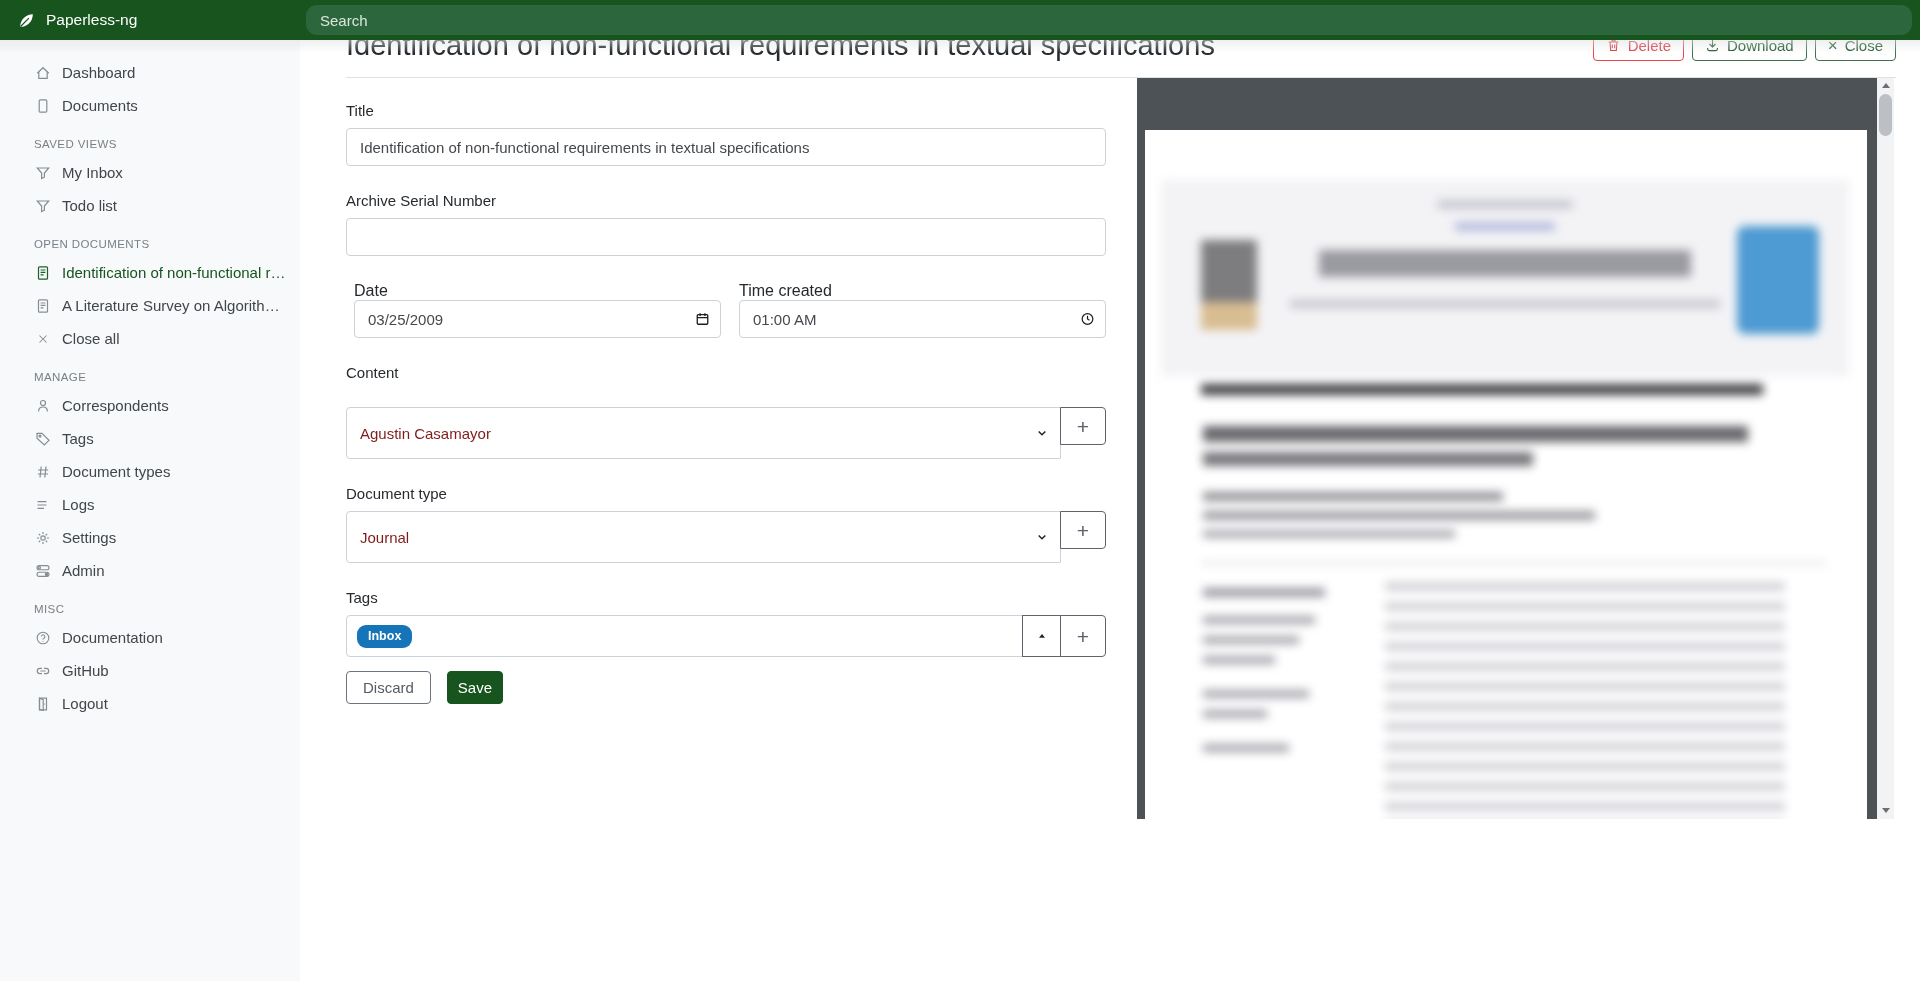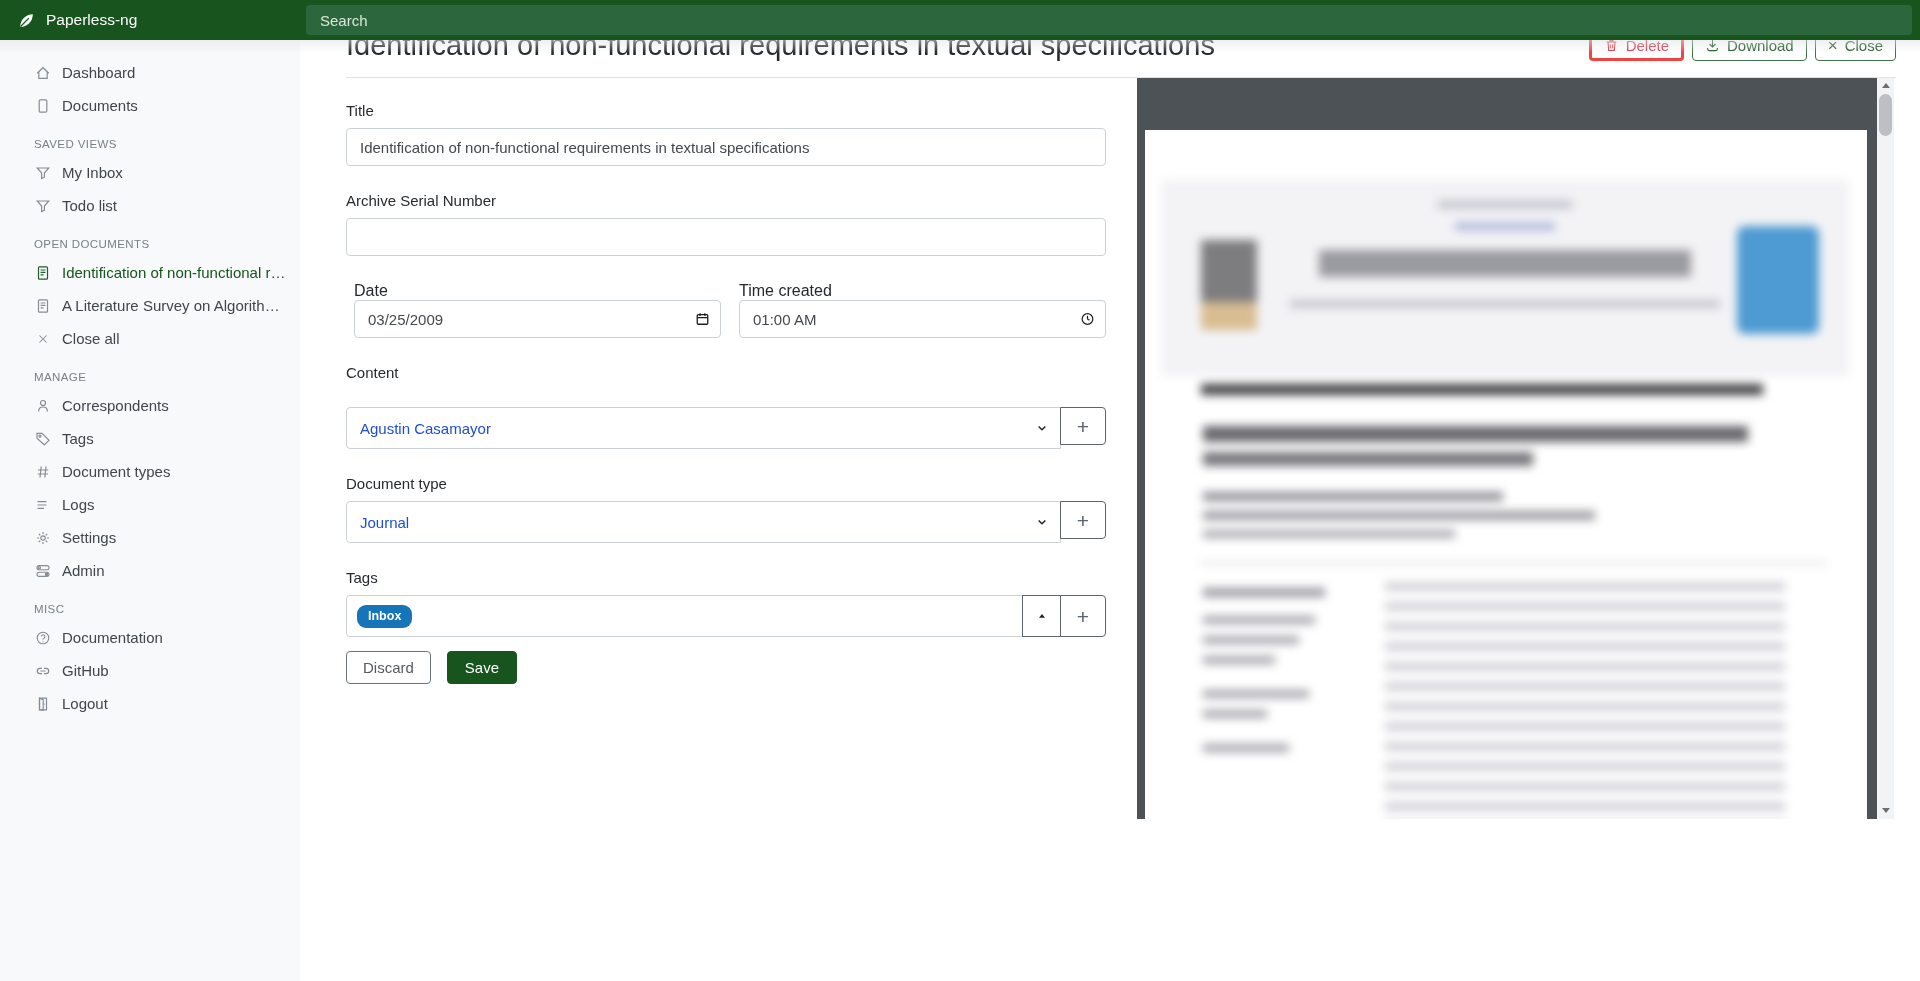--- a/index.html
+++ b/index.html
@@ -6,21 +6,21 @@
   html,body { width: 1920px; height: 981px; overflow: hidden;
     font-family: "Liberation Sans", sans-serif; background: #fff; color: #25292d; }
 
   
   .navbar { position: fixed; top:0; left:0; right:0; height:40px; background:#17541e;
     display:flex; align-items:center; z-index:20; }
   .brand { width:300px; flex:none; display:flex; align-items:center; gap:10px;
     padding-left:17px; color:#fff; font-size:15.5px; cursor:pointer; }
   .brand svg { flex:none; }
   .search-input { flex:1; margin:5px 8px 5px 6px; height:30px; background:#2c663d;
-    border:none; border-radius:4px; color:#fde047; padding:0 14px; font-size:15px; outline:none; }
+    border:none; border-radius:11px; color:#fde047; padding:0 14px; font-size:15px; outline:none; }
   .search-input::placeholder { color:#dce6dd; }
 
   .top-shadow { position:fixed; top:40px; left:0; right:0; height:13px; z-index:15;
     background:linear-gradient(#e0e2e4, rgba(255,255,255,0)); pointer-events:none; opacity:.55; }
 
   
   .sidebar { position:fixed; top:40px; left:0; bottom:0; width:300px; background:#f8f9fa;
     padding-top:16px; overflow:hidden;padding-left:16px; }
   .nav-item { display:flex; align-items:center; gap:11px; padding:8px 14px 8px 18px;
     font-size:15px; color:#40464c; cursor:pointer; white-space:nowrap; overflow:hidden; }
@@ -32,21 +32,21 @@
   .nav-section { padding:16px 18px 6px 18px; font-size:11.5px; letter-spacing:.4px; color:#788087; }
 
   
   .main { margin-left:300px; padding:26px 24px 0 46px; }
   .page-header { display:flex; justify-content:space-between; align-items:center; }
   .page-title { font-size:29px; font-weight:400; color:#25292d; line-height:38px;
     white-space:nowrap; overflow:hidden; }
   .header-actions { display:flex; gap:8px; flex:none; margin-left:20px; }
   .hbtn { display:inline-flex; align-items:center; gap:7px; background:#fff; font-size:15px;
     padding:4px 12px; border-radius:4px; cursor:pointer; height:31px; }
-  .btn-delete { color:#dc3545; border:3px solid #ef4444; }
+  .btn-delete { color:#dc3545; border:1px solid #ef4444; }
   .btn-greenline { color:#1d5527; border:1px solid #40704a; }
   .hbtn .bx { font-size:17px; line-height:1; }
   hr.head-rule { border:0; border-top:1px solid #dfe2e5; margin:13px 0 0 0; }
 
   .content-row { display:flex; align-items:flex-start; }
 
   
   .doc-form { width:760px; flex:none; padding-top:24px; }
   .form-group { margin-bottom:26px; }
   .form-group > label { display:block; font-size:15px; color:#272b2f; margin-bottom:9px; }
@@ -57,40 +57,40 @@
   textarea.control::-webkit-scrollbar { width:15px; }
   textarea.control::-webkit-scrollbar-track { background:#f6f6f6; }
   textarea.control::-webkit-scrollbar-thumb { background:#c2c5c9; border:3px solid #f6f6f6; }
   .row2 { display:flex; gap:18px;margin-left:8px; }
   .row2 .col { flex:1; }
   .input-wrap { position:relative; }
   .input-wrap .field-icon { position:absolute; right:11px; top:50%; transform:translateY(-50%);
     color:#1b1f23; display:flex; cursor:pointer; }
 
   .select-group { display:flex; }
-  .fake-select { flex:1; height:42px; border:1px solid #ccd2d8; border-radius:4px 0 0 4px;
+  .fake-select { flex:1; height:52px; border:1px solid #ccd2d8; border-radius:4px 0 0 4px;
     display:flex; align-items:center; justify-content:space-between; padding:0 11px 0 13px;
-    font-size:15px; color:#1d4ed8; background:#fff; cursor:pointer; }
+    font-size:15px; color:#7f1d1d; background:#fff; cursor:pointer; }
   .btn-sq { width:46px; height:38px; background:#fff; border:1px solid #5d646b; color:#5d646b;
     font-size:21px; font-weight:300; border-radius:0 4px 4px 0; margin-left:-1px; cursor:pointer;
     display:flex; align-items:center; justify-content:center; line-height:1; }
   .btn-sq.mid { border-radius:0; }
   .tags-box { flex:1; height:42px; border:1px solid #ccd2d8; border-radius:4px 0 0 4px;
     display:flex; align-items:center; padding:12px 10px; background:#fff; cursor:text; }
   .tag-pill { background:#1675b8; color:#fff; font-size:12.5px; font-weight:bold;
     padding:4px 11px; border-radius:9px; line-height:1.2; }
   .tags-group .btn-sq { height:42px; }
   .tags-group .btn-sq.mid { width:39px; }
   .form-group.tags-grp { margin-bottom:14px; }
 
   .form-actions { display:flex; gap:16px; }
   .btn-discard { background:#fff; border:1px solid #6c757d; color:#565b60; font-size:15px;
     padding:7px 16px; border-radius:4px; cursor:pointer; }
   .btn-save { background:#17541e; border:1px solid #17541e; color:#fff; font-size:15px;
-    padding:7px 17px; border-radius:4px; cursor:pointer; }
+    padding:7px 10px; border-radius:4px; cursor:pointer; }
 
   
   .preview-panel { flex:none; width:757px; height:741px; margin-left:31px; background:#4d5257;
     position:relative; overflow:hidden; }
   .pdf-page { position:absolute; left:8px; right:27px; top:52px; bottom:0; background:#fff;
     overflow:hidden; }
   .pdf-scrollbar { position:absolute; right:0; top:0; bottom:0; width:17px; background:#f2f3f4; }
   .pdf-scroll-thumb { position:absolute; left:2px; right:2px; top:16px; height:42px;
     background:#bcbfc3; border-radius:7px; cursor:pointer; }
   .sb-arrow { position:absolute; left:0; width:17px; height:14px; display:flex;

